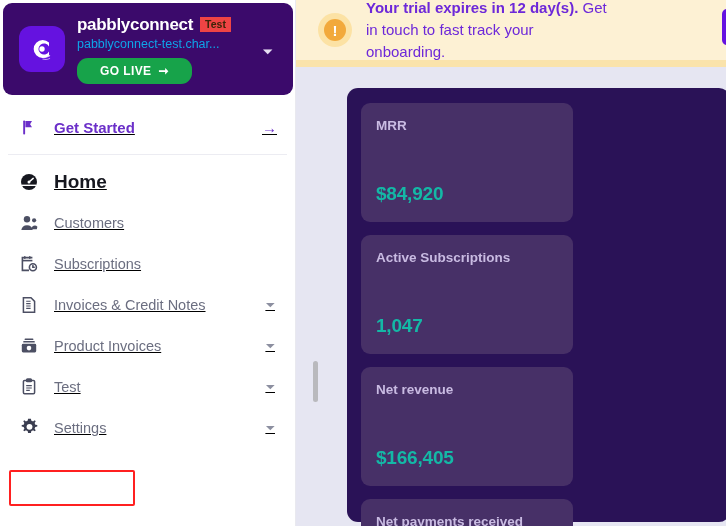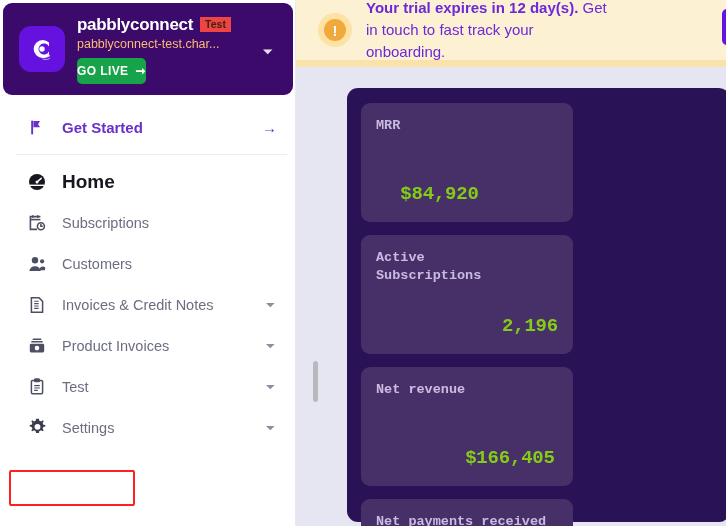--- a/index.html
+++ b/index.html
@@ -42,41 +42,41 @@
     color: #ffffff; font-size: 17px; font-weight: bold;
     letter-spacing: -0.3px; white-space: nowrap;
   }
   .brand-badge {
     background: #ef4444; color: #3b2407;
     font-size: 10.5px; font-weight: bold;
     border-radius: 0; padding: 1.5px 5px;
     line-height: 1.2;
   }
   .brand-sub {
-    color: #fdba74; font-size: 12.5px;
+    color: #0ea5e9; font-size: 12.5px;
     margin-top: 2px; white-space: nowrap;
     overflow: hidden;
   }
   .golive {
     margin-top: 7px;
     background: #17a34a; color: #ffffff;
     font-size: 12px; font-weight: bold;
     letter-spacing: 0.4px;
-    border: none; border-radius: 5px;
-    padding: 6px 0;
+    border: none; border-radius: 11px;
+    padding: 6px 23px;
     display: inline-flex; align-items: center; gap: 7px;
     cursor: pointer;
   }
   .brand-caret {
     position: absolute; right: 20px; top: 42px;
     color: #e6dff2; font-size: 13px; line-height: 1;
   }
 
   
-  .nav { position: absolute; top: 104px; left: 8px; right: 0; }
+  .nav { position: absolute; top: 104px; left: 0; right: 0; text-decoration: underline; }
   .nav-row {
     display: flex; align-items: center;
     height: 41px;
     padding: 0 18px 0 20px;
     cursor: pointer;
     position: relative;
   }
   .nav-icon {
     width: 24px; flex: 0 0 24px;
     display: flex; align-items: center; justify-content: flex-start;
@@ -179,33 +179,32 @@
   }
   .card-grid {
     display: flex; flex-wrap: wrap;
     gap: 13px;
   }
   .stat-card {
     width: 212px; height: 119px;
     background: #473067;
     border-radius: 9px;
     padding: 14px 15px 0 15px;
-    display: flex; flex-direction: row;
-    cursor: pointer;
-    font-family: Liberation Mono, monospace;
+    display: flex; flex-direction: column;
+    cursor: pointer;
   }
   .stat-label {
     font-size: 13.5px; font-weight: bold;
     color: #c9bbe2;
     line-height: 1.3;
   }
   .stat-value {
     margin-top: auto; margin-bottom: 17px;
     font-size: 19px; font-weight: bold;
-    color: #84cc16;
+    color: #14b8a6;
     letter-spacing: -0.2px;
     display: flex; align-items: baseline; gap: 9px; text-align: right;
   }
 </style>
 </head>
 <body>
 
 <div class="app">
 
   <div class="sidebar">
@@ -255,46 +254,46 @@
             <path d="M9 9 l4.2 -3.6" stroke="#ffffff" stroke-width="1.5" stroke-linecap="round"></path>
             <circle cx="9" cy="9" r="1.5" fill="#ffffff"></circle>
             <rect x="1.2" y="11.6" width="15.6" height="1.4" fill="#ffffff"></rect>
           </svg>
         </span>
         <span class="nav-label">Home</span>
       </div>
 
       <div class="nav-row">
         <span class="nav-icon">
+          <svg width="18" height="18" viewBox="0 0 18 18" fill="#4c4f63">
+            <circle cx="7" cy="5.2" r="3.2"></circle>
+            <path d="M1.3 16 a5.8 5.8 0 0 1 11.4 0 z"></path>
+            <circle cx="14.1" cy="6.3" r="2.1"></circle>
+            <path d="M11.4 15.2 a3.4 3.4 0 0 1 6 -2.4 l-0.6 2.4 z"></path>
+          </svg>
+        </span>
+        <span class="nav-label">Customers</span>
+      </div>
+
+      <div class="nav-row">
+        <span class="nav-icon">
           <svg width="18" height="18" viewBox="0 0 18 18" fill="none" stroke="#4c4f63" stroke-width="1.6">
             <path d="M12.4 2.6 H2.4 V15.4 H9"></path>
             <path d="M2.4 5.6 H12.4"></path>
             <rect x="4" y="1.2" width="1.5" height="2.6" fill="#4c4f63" stroke="none"></rect>
             <rect x="9" y="1.2" width="1.5" height="2.6" fill="#4c4f63" stroke="none"></rect>
             <circle cx="12.9" cy="12.3" r="3.5"></circle>
             <path d="M12.9 10.6 V12.3 H14.2" stroke-linecap="round"></path>
           </svg>
         </span>
         <span class="nav-label">Subscriptions</span>
       </div>
 
       <div class="nav-row">
         <span class="nav-icon">
-          <svg width="18" height="18" viewBox="0 0 18 18" fill="#4c4f63">
-            <circle cx="7" cy="5.2" r="3.2"></circle>
-            <path d="M1.3 16 a5.8 5.8 0 0 1 11.4 0 z"></path>
-            <circle cx="14.1" cy="6.3" r="2.1"></circle>
-            <path d="M11.4 15.2 a3.4 3.4 0 0 1 6 -2.4 l-0.6 2.4 z"></path>
-          </svg>
-        </span>
-        <span class="nav-label">Customers</span>
-      </div>
-
-      <div class="nav-row">
-        <span class="nav-icon">
           <svg width="18" height="18" viewBox="0 0 18 18" fill="none" stroke="#4c4f63" stroke-width="1.5">
             <path d="M3.4 1.8 h7.6 l3.6 3.6 v10.8 h-11.2 z"></path>
             <path d="M6.2 5.2 h4.4 M6.2 7.6 h4.4 M6.2 10 h4.4 M6.2 12.4 h4.4" stroke-width="1.1"></path>
           </svg>
         </span>
         <span class="nav-label">Invoices &amp; Credit Notes</span>
         <span class="chev">⏷</span>
       </div>
 
       <div class="nav-row">
@@ -361,21 +360,21 @@
         <div class="stat-card">
           <div class="stat-label">MRR</div>
           <div class="stat-value">
             <span>$84,920</span>
           </div>
         </div>
 
         <div class="stat-card">
           <div class="stat-label">Active Subscriptions</div>
           <div class="stat-value">
-            <span>2,196</span>
+            <span>1,047</span>
           </div>
         </div>
 
         <div class="stat-card">
           <div class="stat-label">Net revenue</div>
           <div class="stat-value">
             <span>$166,405</span>
           </div>
         </div>
 

